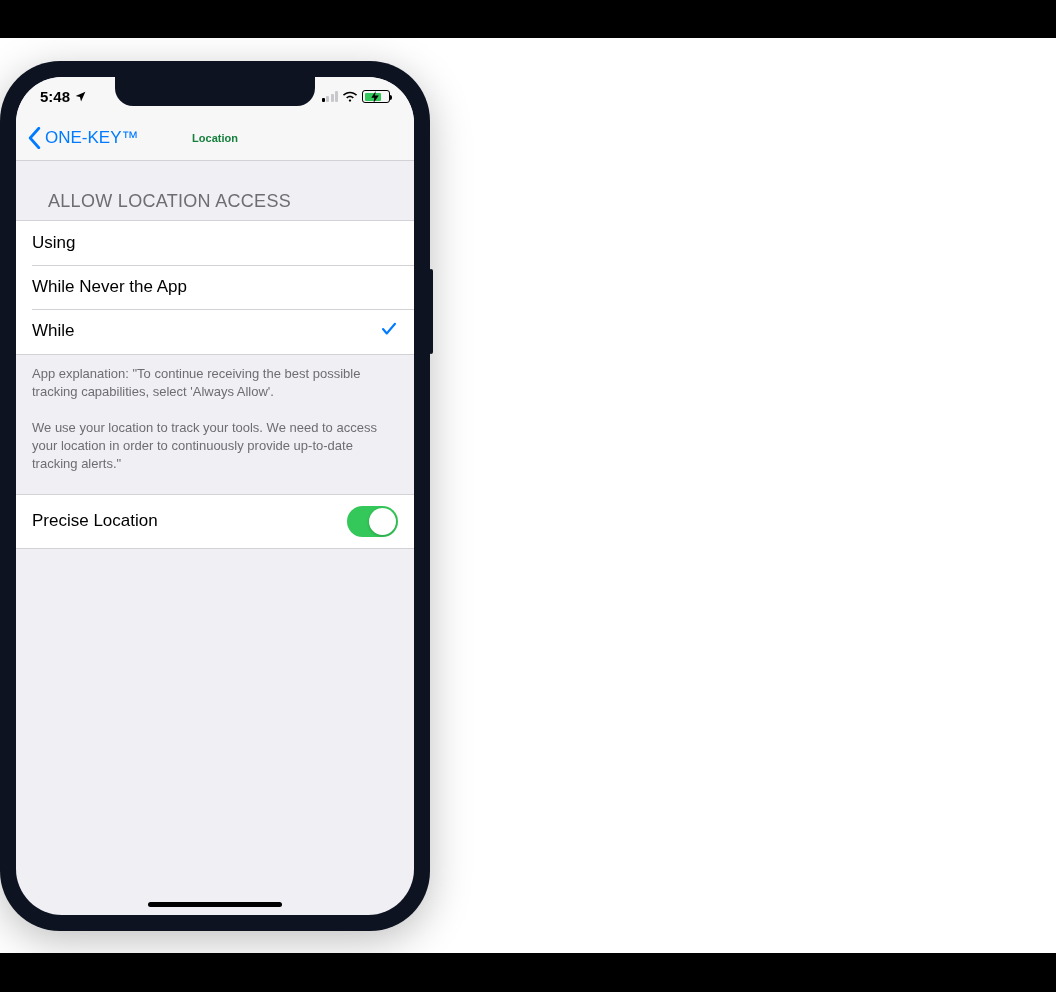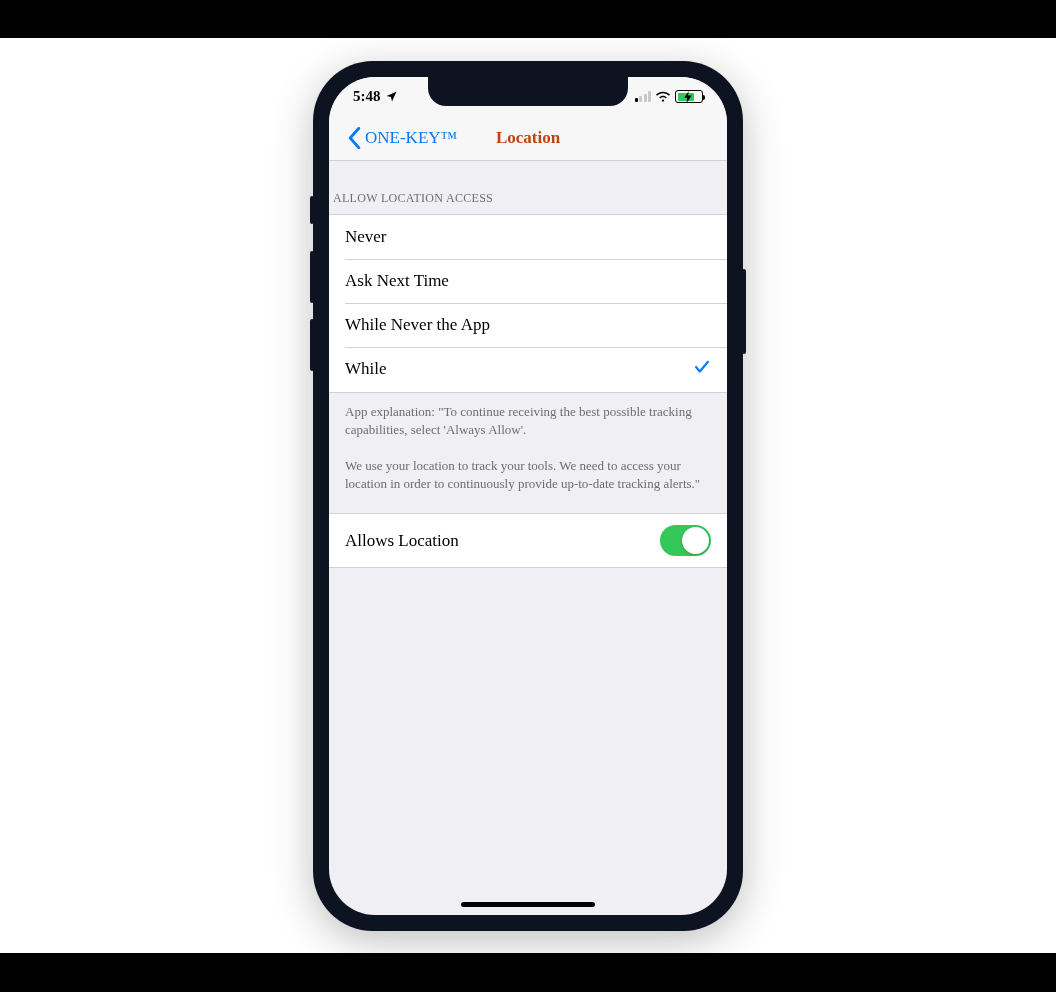--- a/index.html
+++ b/index.html
@@ -10,23 +10,21 @@
       background: #fff;
       display: flex;
       flex-direction: column;
     }
     .blackbar-top { width: 100%; height: 38px; background: #000; }
     .blackbar-bottom { width: 100%; height: 39px; background: #000; }
     .middle {
       flex: 1;
       display: flex;
       align-items: center;
-      justify-content: center;
       background: #fff;
-      font-family: Liberation Serif, serif;
     }
     .phone-frame {
       width: 430px;
       height: 870px;
       background: #0e1321;
       border-radius: 60px;
       position: relative;
       box-shadow: 0 10px 40px rgba(0,0,0,0.25);
       padding: 16px;
     }
@@ -112,40 +110,40 @@
       border-bottom: 1px solid #d1d1d6;
       position: relative;
       display: flex;
       align-items: center;
     }
     .back-button {
       display: flex;
       align-items: center;
       color: #007aff;
       font-size: 17px;
-      padding-left: 19px;
+      padding-left: 12px;
       cursor: pointer;
     }
     .back-chevron { display:inline-flex; margin-right:4px; }
     .nav-title {
       position: absolute;
       left: 50%;
       transform: translateX(-50%);
-      font-size: 17px;
+      font-size: 11px;
       font-weight: 600;
-      color: #c2410c;
+      color: #15803d;
     }
 
     .content { background: #efeff4; }
 
     .section-header {
-      font-size: 12px;
+      font-size: 18px;
       color: #6d6d72;
       letter-spacing: 0.3px;
-      padding: 30px 4px 8px;
+      padding: 30px 32px 8px;
       text-transform: uppercase;
       border-radius: 24px;
     }
 
     .list-group { background:#fff; border-top: 0.5px solid #d1d1d6; border-bottom: 0.5px solid #d1d1d6; }
     .list-row {
       min-height: 44px;
       padding: 11px 16px;
       display: flex;
       align-items: center;
@@ -257,45 +255,42 @@
         </div>
         <div class="nav-title">Location</div>
       </div>
 
       <div class="content">
 
         <div class="section-header">ALLOW LOCATION ACCESS</div>
 
         <div class="list-group">
           <div class="list-row">
-            <span>Never</span>
-          </div>
-          <div class="list-row">
-            <span>Ask Next Time</span>
+            <span>Using</span>
           </div>
           <div class="list-row">
             <span>While Never the App</span>
           </div>
           <div class="list-row">
             <span>While</span>
             <span class="checkmark">
               <svg width="18" height="18" viewBox="0 0 24 24">
                   <path d="M4 12 L9 18 L20 5" stroke="#007aff" stroke-width="2.8" fill="none" stroke-linecap="round" stroke-linejoin="round"></path>
                 </svg>
             </span>
           </div>
         </div>
 
         <div class="footer-text">App explanation: "To continue receiving the best possible tracking capabilities, select 'Always Allow'.
 
 We use your location to track your tools. We need to access your location in order to continuously provide up-to-date tracking alerts."</div>
 
         <div class="list-group">
           <div class="list-row">
-            <span>Allows Location</span>
+            <span>Precise Location</span>
             <div class="toggle">
               <div class="toggle-knob"></div>
             </div>
           </div>
         </div>
 
 
       </div>
 
       <div class="home-indicator"></div>

